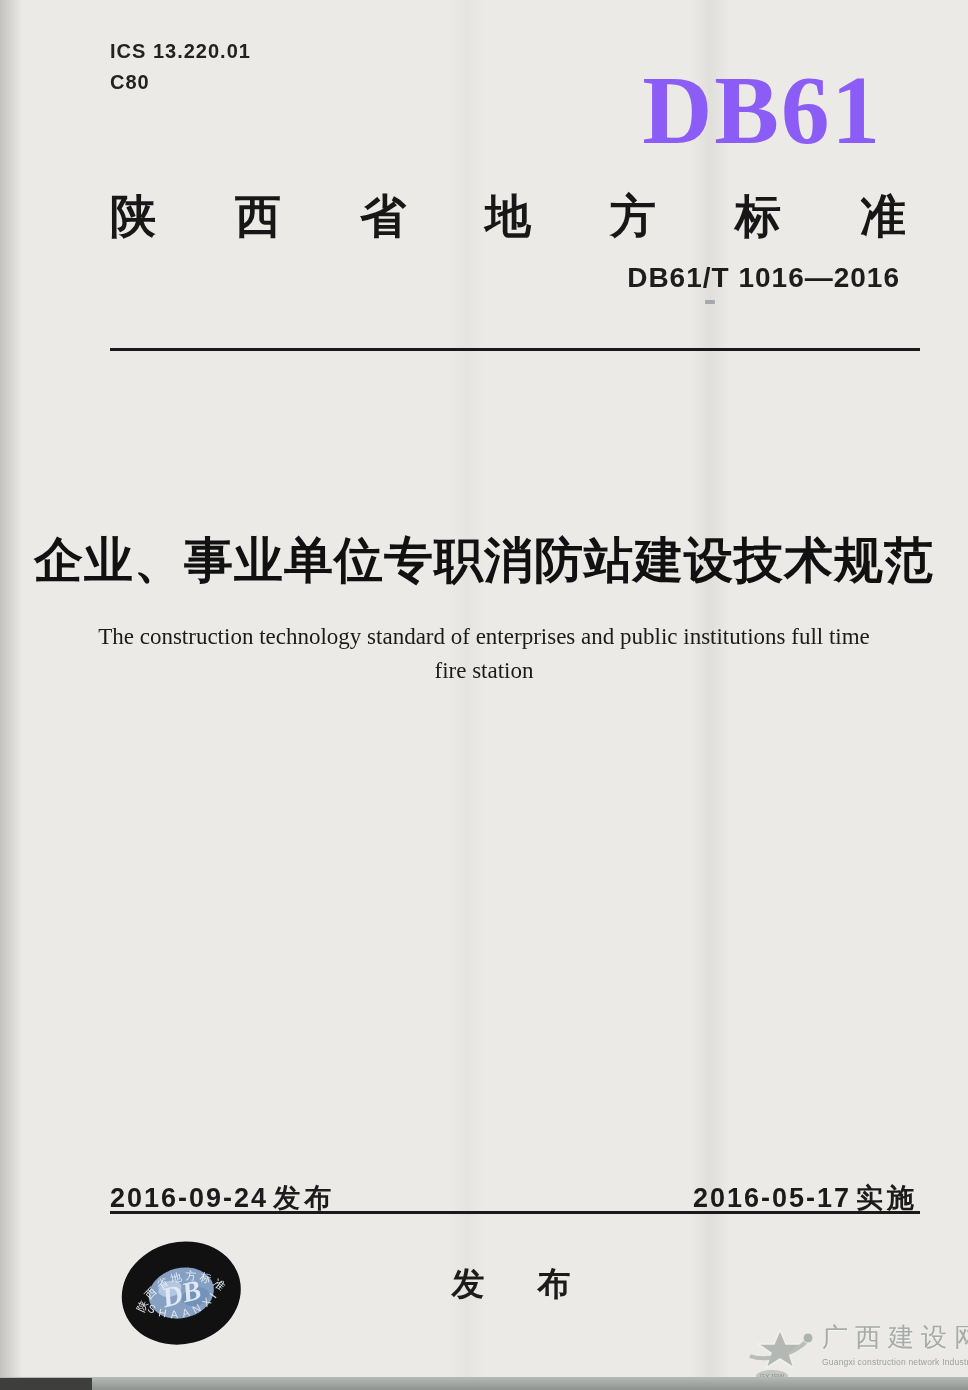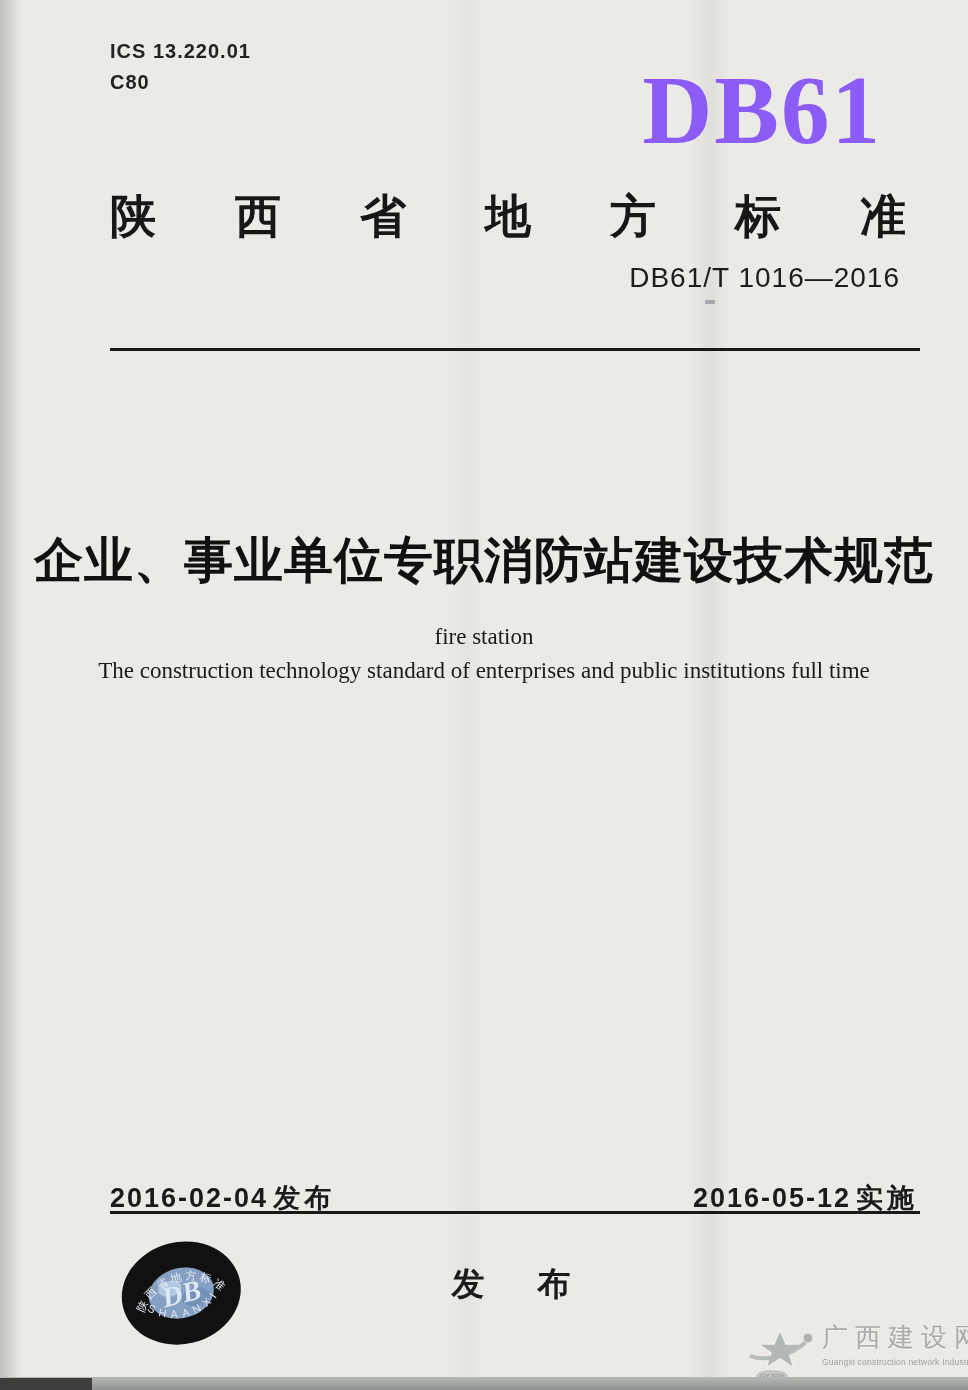--- a/index.html
+++ b/index.html
@@ -51,21 +51,21 @@
     font-weight:700;font-size:97px;line-height:1;
     letter-spacing:2px;color:#8b5cf6;
   }
   .std-type{
     position:absolute;left:110px;top:186px;width:796px;
     display:flex;justify-content:space-between;
     font-size:46px;font-weight:600;color:#171717;
   }
   .std-num{
     position:absolute;right:68px;top:262px;
-    font-size:28px;font-weight:400;letter-spacing:1px;color:#1d1d1d;
+    font-size:28px;font-weight:700;letter-spacing:1px;color:#1d1d1d;
   }
   .artifact-dash{
     position:absolute;left:705px;top:300px;width:10px;height:4px;
     background:#8d9097;opacity:.7;border-radius:1px;
   }
   .rule{
     position:absolute;left:110px;width:810px;height:3px;
     background:#1a1a1a;
   }
   .rule-top{top:348px;}
@@ -150,29 +150,29 @@
   </div>
 
   <div class="std-num">DB61/T 1016—2016</div>
   <div class="artifact-dash"></div>
 
   <div class="rule rule-top"></div>
 
   <div class="title-cn">企业、事业单位专职消防站建设技术规范</div>
 
   <div class="title-en">
+    <div>The construction technology standard of enterprises and public institutions full time</div>
     <div>fire station</div>
-    <div>The construction technology standard of enterprises and public institutions full time</div>
   </div>
 
   <div class="date-issue">
-    <span>2016-02-04</span><span class="date-label">发布</span>
+    <span>2016-09-24</span><span class="date-label">发布</span>
   </div>
   <div class="date-impl">
-    <span>2016-05-12</span><span class="date-label">实施</span>
+    <span>2016-05-17</span><span class="date-label">实施</span>
   </div>
 
   <div class="rule rule-dates"></div>
 
   <div class="seal">
     <svg width="140" height="120" viewBox="0 0 140 120">
       <defs>
         <path id="sealTopArc" d="M 27,72 A 45 39 0 0 1 113,72" fill="none"></path>
         <path id="sealBottomArc" d="M 23,50 A 49 43 0 0 0 117,50" fill="none"></path>
       </defs>

